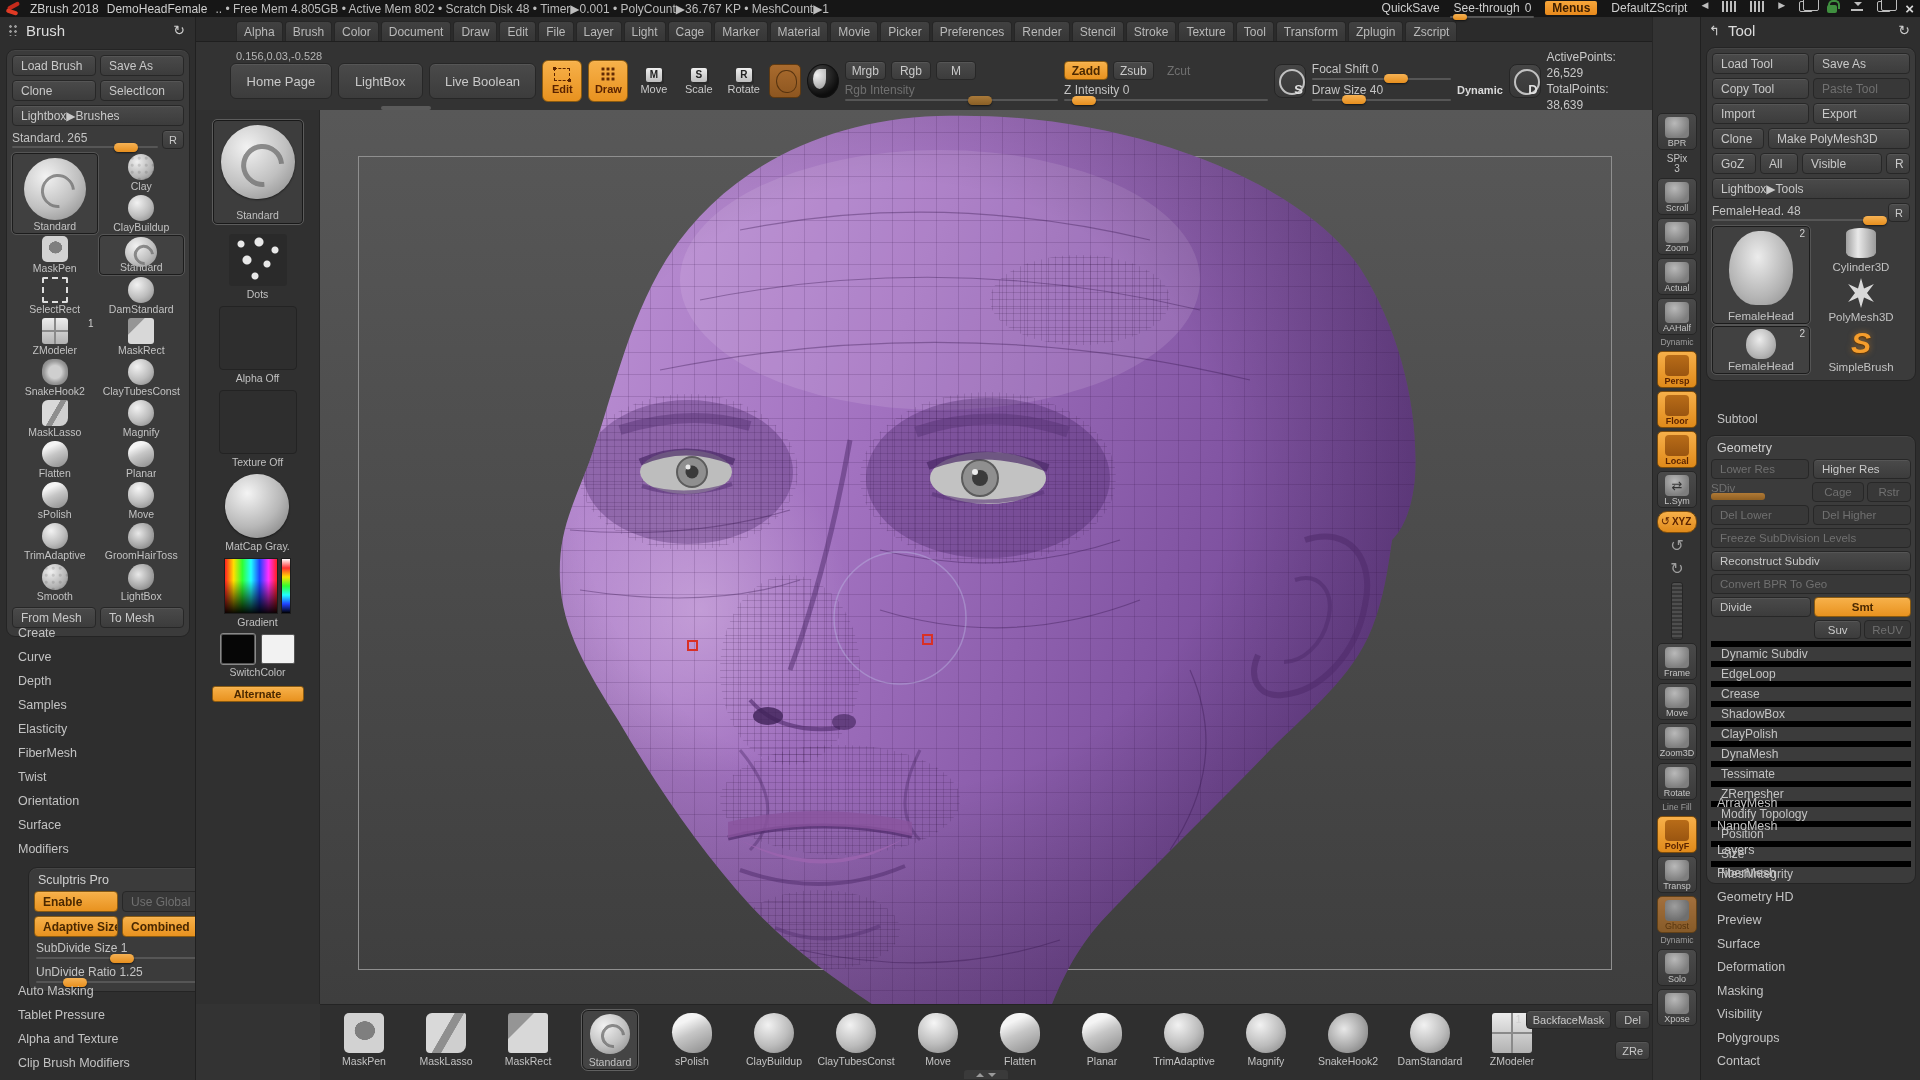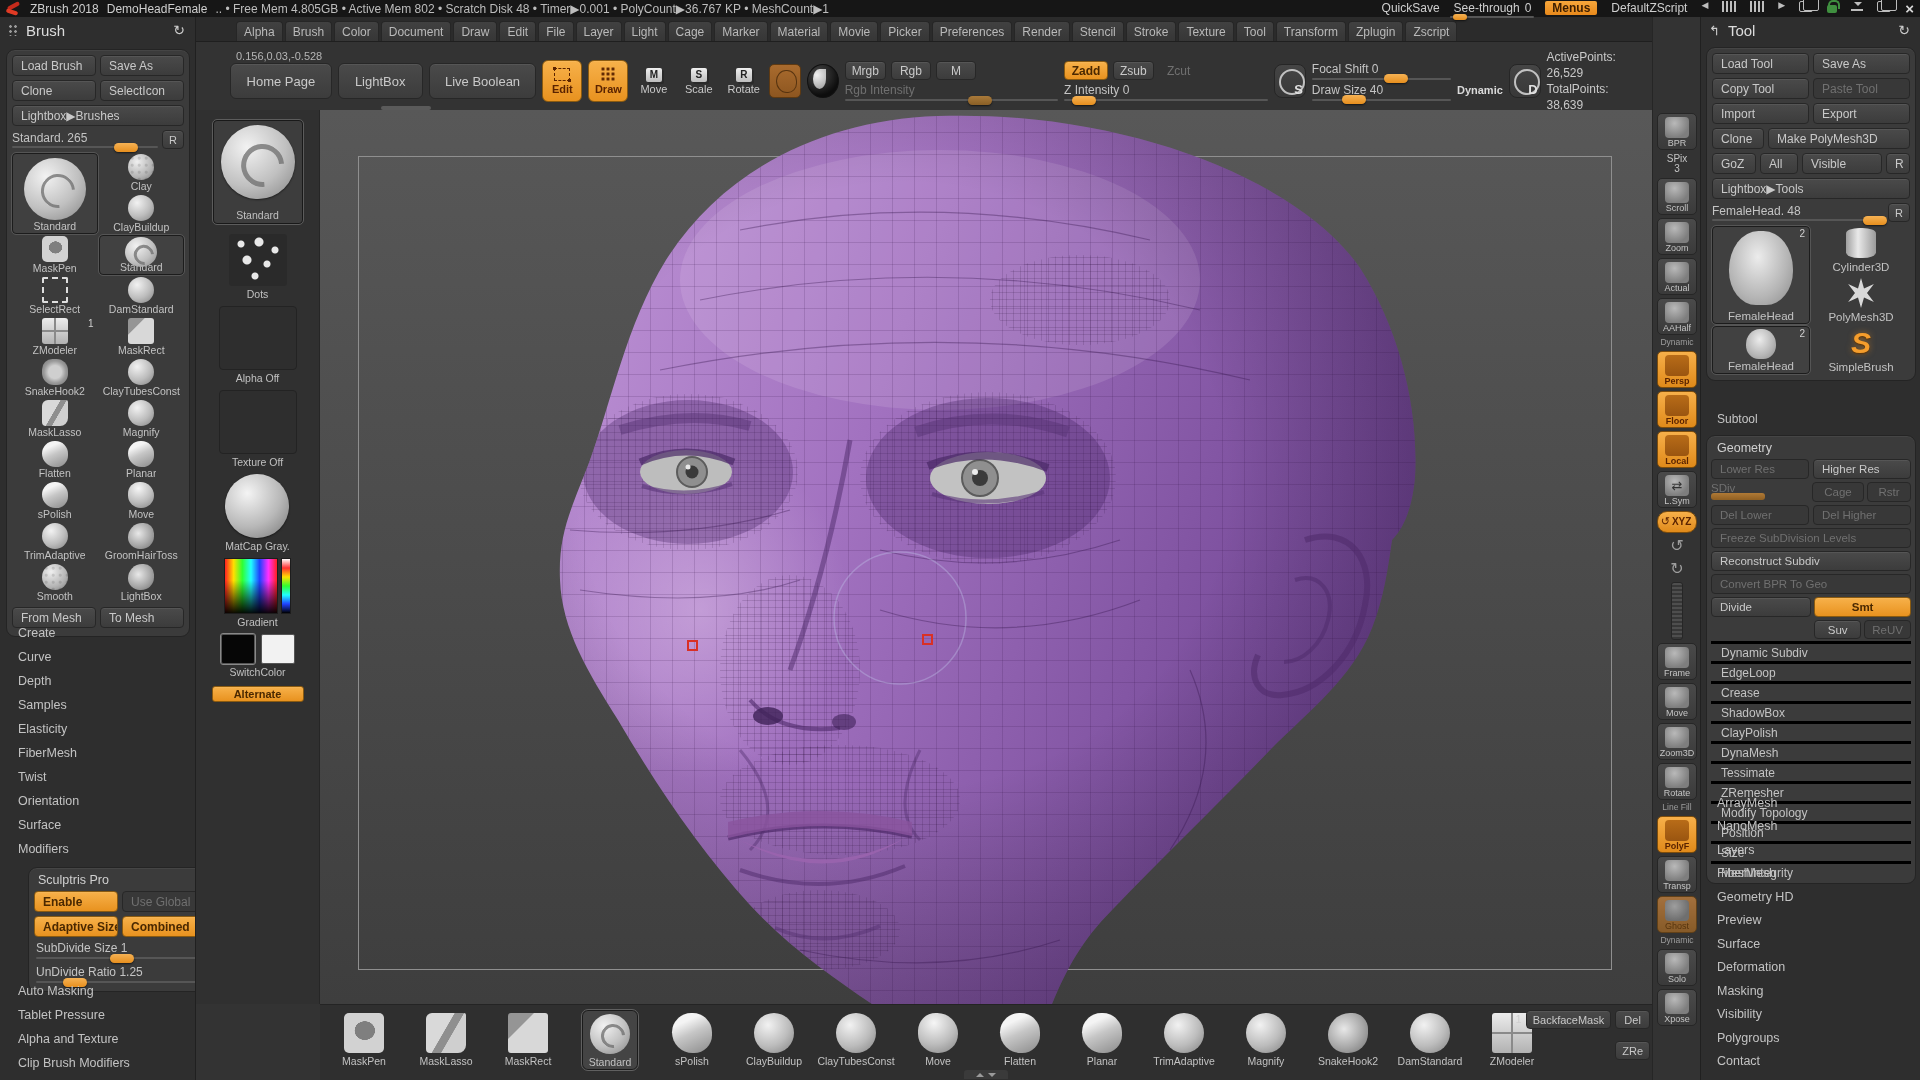--- a/index.html
+++ b/index.html
@@ -170,21 +170,21 @@
   .w-goz { flex:0 0 44px !important; } .w-all { flex:0 0 38px !important; } .w-r { flex:0 0 24px !important; }
   #toolgrid { display:grid; grid-template-columns:1fr 1fr; grid-auto-rows:48px; gap:2px; margin-top:3px; }
   #toolgrid .tile .tlabel { font-size:11.5px; }
   #toolgrid .tile.big { grid-row:span 2; }
   .ticon2 { position:absolute; top:2px; left:50%; transform:translateX(-50%); width:30px; height:30px; display:flex; align-items:center; justify-content:center; }
   .tile.big .ticon2 { width:64px; height:74px; top:4px; }
   .k-head { background:radial-gradient(ellipse at 45% 35%, #ececec, #b5b5b5 60%, #8a8a8a); border-radius:46% 46% 42% 42%/52% 52% 46% 46%; }
   .k-cyl { background:linear-gradient(90deg,#9f9f9f,#e9e9e9 40%,#9a9a9a); border-radius:45%/18%; }
   .k-star { background:#d9d9d9; clip-path:polygon(50% 0,60% 35%,93% 20%,70% 50%,93% 80%,60% 65%,50% 100%,40% 65%,7% 80%,30% 50%,7% 20%,40% 35%); }
   .k-s { font-weight:bold; font-style:italic; font-size:30px; color:#f59d2c; text-shadow:0 1px 2px #5a3000, 0 0 6px rgba(245,157,44,.5); }
-  .sectionrow2 { height:20px; display:flex; align-items:center; padding-left:10px; font-size:12px; color:#c3c3c3; border-top:3px solid #000000; }
+  .sectionrow2 { height:20px; display:flex; align-items:center; padding-left:10px; font-size:12px; color:#c3c3c3; border-top:6px solid #000000; }
   #geobox { position:absolute; left:5px; top:418px; width:210px; padding:2px 4px 2px; }
   #geobox .title { font-size:12.5px; color:#d0d0d0; margin:3px 0 4px 6px; }
   #geobox .btnrow { margin-bottom:3px; }
   #geobox .btn { height:20px; font-size:11.5px; }
   .sdivrow { position:relative; height:20px; margin-bottom:3px; display:flex; gap:3px; }
   .sdivslider { flex:1; position:relative; }
   .sdivslider .slabel { font-size:11.5px; }
   .sdivfill { position:absolute; left:0; bottom:2px; height:7px; border-radius:3px; background:linear-gradient(#b07a36,#8f5f22); }
   .dividerow { display:flex; gap:3px; margin-bottom:2px; }
   .dividerow .bigdivide { flex:1; height:45px; justify-content:flex-start; padding-left:8px; }

